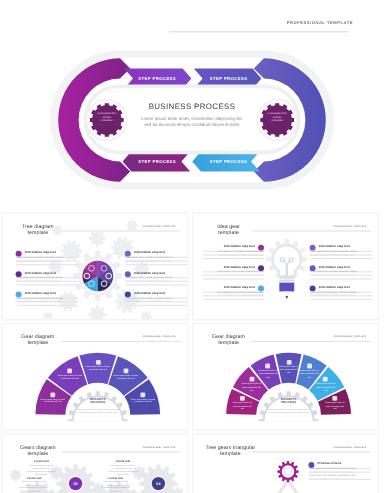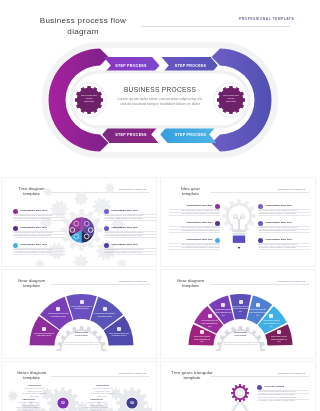--- a/index.html
+++ b/index.html
@@ -68,21 +68,20 @@
  <path id="g12" d="M 0.77 -0.12 L 0.99 -0.10 L 0.99 0.10 L 0.77 0.12 L 0.73 0.28 L 0.91 0.41 L 0.81 0.59 L 0.61 0.49 L 0.49 0.61 L 0.59 0.81 L 0.41 0.91 L 0.28 0.73 L 0.12 0.77 L 0.10 0.99 L -0.10 0.99 L -0.12 0.77 L -0.28 0.73 L -0.41 0.91 L -0.59 0.81 L -0.49 0.61 L -0.61 0.49 L -0.81 0.59 L -0.91 0.41 L -0.73 0.28 L -0.77 0.12 L -0.99 0.10 L -0.99 -0.10 L -0.77 -0.12 L -0.73 -0.28 L -0.91 -0.41 L -0.81 -0.59 L -0.61 -0.49 L -0.49 -0.61 L -0.59 -0.81 L -0.41 -0.91 L -0.28 -0.73 L -0.12 -0.77 L -0.10 -0.99 L 0.10 -0.99 L 0.12 -0.77 L 0.28 -0.73 L 0.41 -0.91 L 0.59 -0.81 L 0.49 -0.61 L 0.61 -0.49 L 0.81 -0.59 L 0.91 -0.41 L 0.73 -0.28 Z"></path>
  <path id="g12b" d="M 0.86 -0.12 L 0.99 -0.12 L 0.99 0.12 L 0.86 0.12 L 0.81 0.32 L 0.92 0.39 L 0.80 0.60 L 0.68 0.54 L 0.54 0.68 L 0.60 0.80 L 0.39 0.92 L 0.32 0.81 L 0.12 0.86 L 0.12 0.99 L -0.12 0.99 L -0.12 0.86 L -0.32 0.81 L -0.39 0.92 L -0.60 0.80 L -0.54 0.68 L -0.68 0.54 L -0.80 0.60 L -0.92 0.39 L -0.81 0.32 L -0.86 0.12 L -0.99 0.12 L -0.99 -0.12 L -0.86 -0.12 L -0.81 -0.32 L -0.92 -0.39 L -0.80 -0.60 L -0.68 -0.54 L -0.54 -0.68 L -0.60 -0.80 L -0.39 -0.92 L -0.32 -0.81 L -0.12 -0.86 L -0.12 -0.99 L 0.12 -0.99 L 0.12 -0.86 L 0.32 -0.81 L 0.39 -0.92 L 0.60 -0.80 L 0.54 -0.68 L 0.68 -0.54 L 0.80 -0.60 L 0.92 -0.39 L 0.81 -0.32 Z"></path>
  <path id="g14" d="M 0.81 -0.10 L 1.00 -0.10 L 1.00 0.10 L 0.81 0.10 L 0.78 0.26 L 0.94 0.34 L 0.85 0.52 L 0.69 0.45 L 0.59 0.57 L 0.70 0.72 L 0.54 0.84 L 0.43 0.70 L 0.28 0.77 L 0.32 0.95 L 0.13 0.99 L 0.08 0.82 L -0.08 0.82 L -0.13 0.99 L -0.32 0.95 L -0.28 0.77 L -0.43 0.70 L -0.54 0.84 L -0.70 0.72 L -0.59 0.57 L -0.69 0.45 L -0.85 0.52 L -0.94 0.34 L -0.78 0.26 L -0.81 0.10 L -1.00 0.10 L -1.00 -0.10 L -0.81 -0.10 L -0.78 -0.26 L -0.94 -0.34 L -0.85 -0.52 L -0.69 -0.45 L -0.59 -0.57 L -0.70 -0.72 L -0.54 -0.84 L -0.43 -0.70 L -0.28 -0.77 L -0.32 -0.95 L -0.13 -0.99 L -0.08 -0.82 L 0.08 -0.82 L 0.13 -0.99 L 0.32 -0.95 L 0.28 -0.77 L 0.43 -0.70 L 0.54 -0.84 L 0.70 -0.72 L 0.59 -0.57 L 0.69 -0.45 L 0.85 -0.52 L 0.94 -0.34 L 0.78 -0.26 Z"></path>
  <path id="g20" d="M 0.86 -0.08 L 1.00 -0.06 L 1.00 0.06 L 0.86 0.08 L 0.84 0.19 L 0.97 0.25 L 0.93 0.37 L 0.79 0.34 L 0.74 0.44 L 0.84 0.54 L 0.77 0.64 L 0.65 0.57 L 0.57 0.65 L 0.64 0.77 L 0.54 0.84 L 0.44 0.74 L 0.34 0.79 L 0.37 0.93 L 0.25 0.97 L 0.19 0.84 L 0.08 0.86 L 0.06 1.00 L -0.06 1.00 L -0.08 0.86 L -0.19 0.84 L -0.25 0.97 L -0.37 0.93 L -0.34 0.79 L -0.44 0.74 L -0.54 0.84 L -0.64 0.77 L -0.57 0.65 L -0.65 0.57 L -0.77 0.64 L -0.84 0.54 L -0.74 0.44 L -0.79 0.34 L -0.93 0.37 L -0.97 0.25 L -0.84 0.19 L -0.86 0.08 L -1.00 0.06 L -1.00 -0.06 L -0.86 -0.08 L -0.84 -0.19 L -0.97 -0.25 L -0.93 -0.37 L -0.79 -0.34 L -0.74 -0.44 L -0.84 -0.54 L -0.77 -0.64 L -0.65 -0.57 L -0.57 -0.65 L -0.64 -0.77 L -0.54 -0.84 L -0.44 -0.74 L -0.34 -0.79 L -0.37 -0.93 L -0.25 -0.97 L -0.19 -0.84 L -0.08 -0.86 L -0.06 -1.00 L 0.06 -1.00 L 0.08 -0.86 L 0.19 -0.84 L 0.25 -0.97 L 0.37 -0.93 L 0.34 -0.79 L 0.44 -0.74 L 0.54 -0.84 L 0.64 -0.77 L 0.57 -0.65 L 0.65 -0.57 L 0.77 -0.64 L 0.84 -0.54 L 0.74 -0.44 L 0.79 -0.34 L 0.93 -0.37 L 0.97 -0.25 L 0.84 -0.19 Z"></path>
  <path id="g8" d="M 0.72 -0.17 L 0.99 -0.16 L 0.99 0.16 L 0.72 0.17 L 0.63 0.39 L 0.81 0.59 L 0.59 0.81 L 0.39 0.63 L 0.17 0.72 L 0.16 0.99 L -0.16 0.99 L -0.17 0.72 L -0.39 0.63 L -0.59 0.81 L -0.81 0.59 L -0.63 0.39 L -0.72 0.17 L -0.99 0.16 L -0.99 -0.16 L -0.72 -0.17 L -0.63 -0.39 L -0.81 -0.59 L -0.59 -0.81 L -0.39 -0.63 L -0.17 -0.72 L -0.16 -0.99 L 0.16 -0.99 L 0.17 -0.72 L 0.39 -0.63 L 0.59 -0.81 L 0.81 -0.59 L 0.63 -0.39 Z"></path>
 </defs>
   </svg>
 
 <div class="page">
   <div class="hero">
-    <div class="hero-title">Business process flow diagram</div>
     <div class="hero-rule"></div>
     <div class="hero-tag">PROFESSIONAL TEMPLATE</div>
     <svg class="hero-svg" width="320" height="167" viewBox="0 0 320 167">
       <defs>
         <linearGradient id="gLeft" x1="0" y1="0" x2="1" y2="0" gradientUnits="objectBoundingBox">
           <stop offset="0" stop-color="#a7219f"></stop>
           <stop offset="1" stop-color="#7d2289"></stop>
         </linearGradient>
         <linearGradient id="gRight" x1="1" y1="0" x2="0" y2="0" gradientUnits="objectBoundingBox">
           <stop offset="0" stop-color="#5050b4"></stop>

